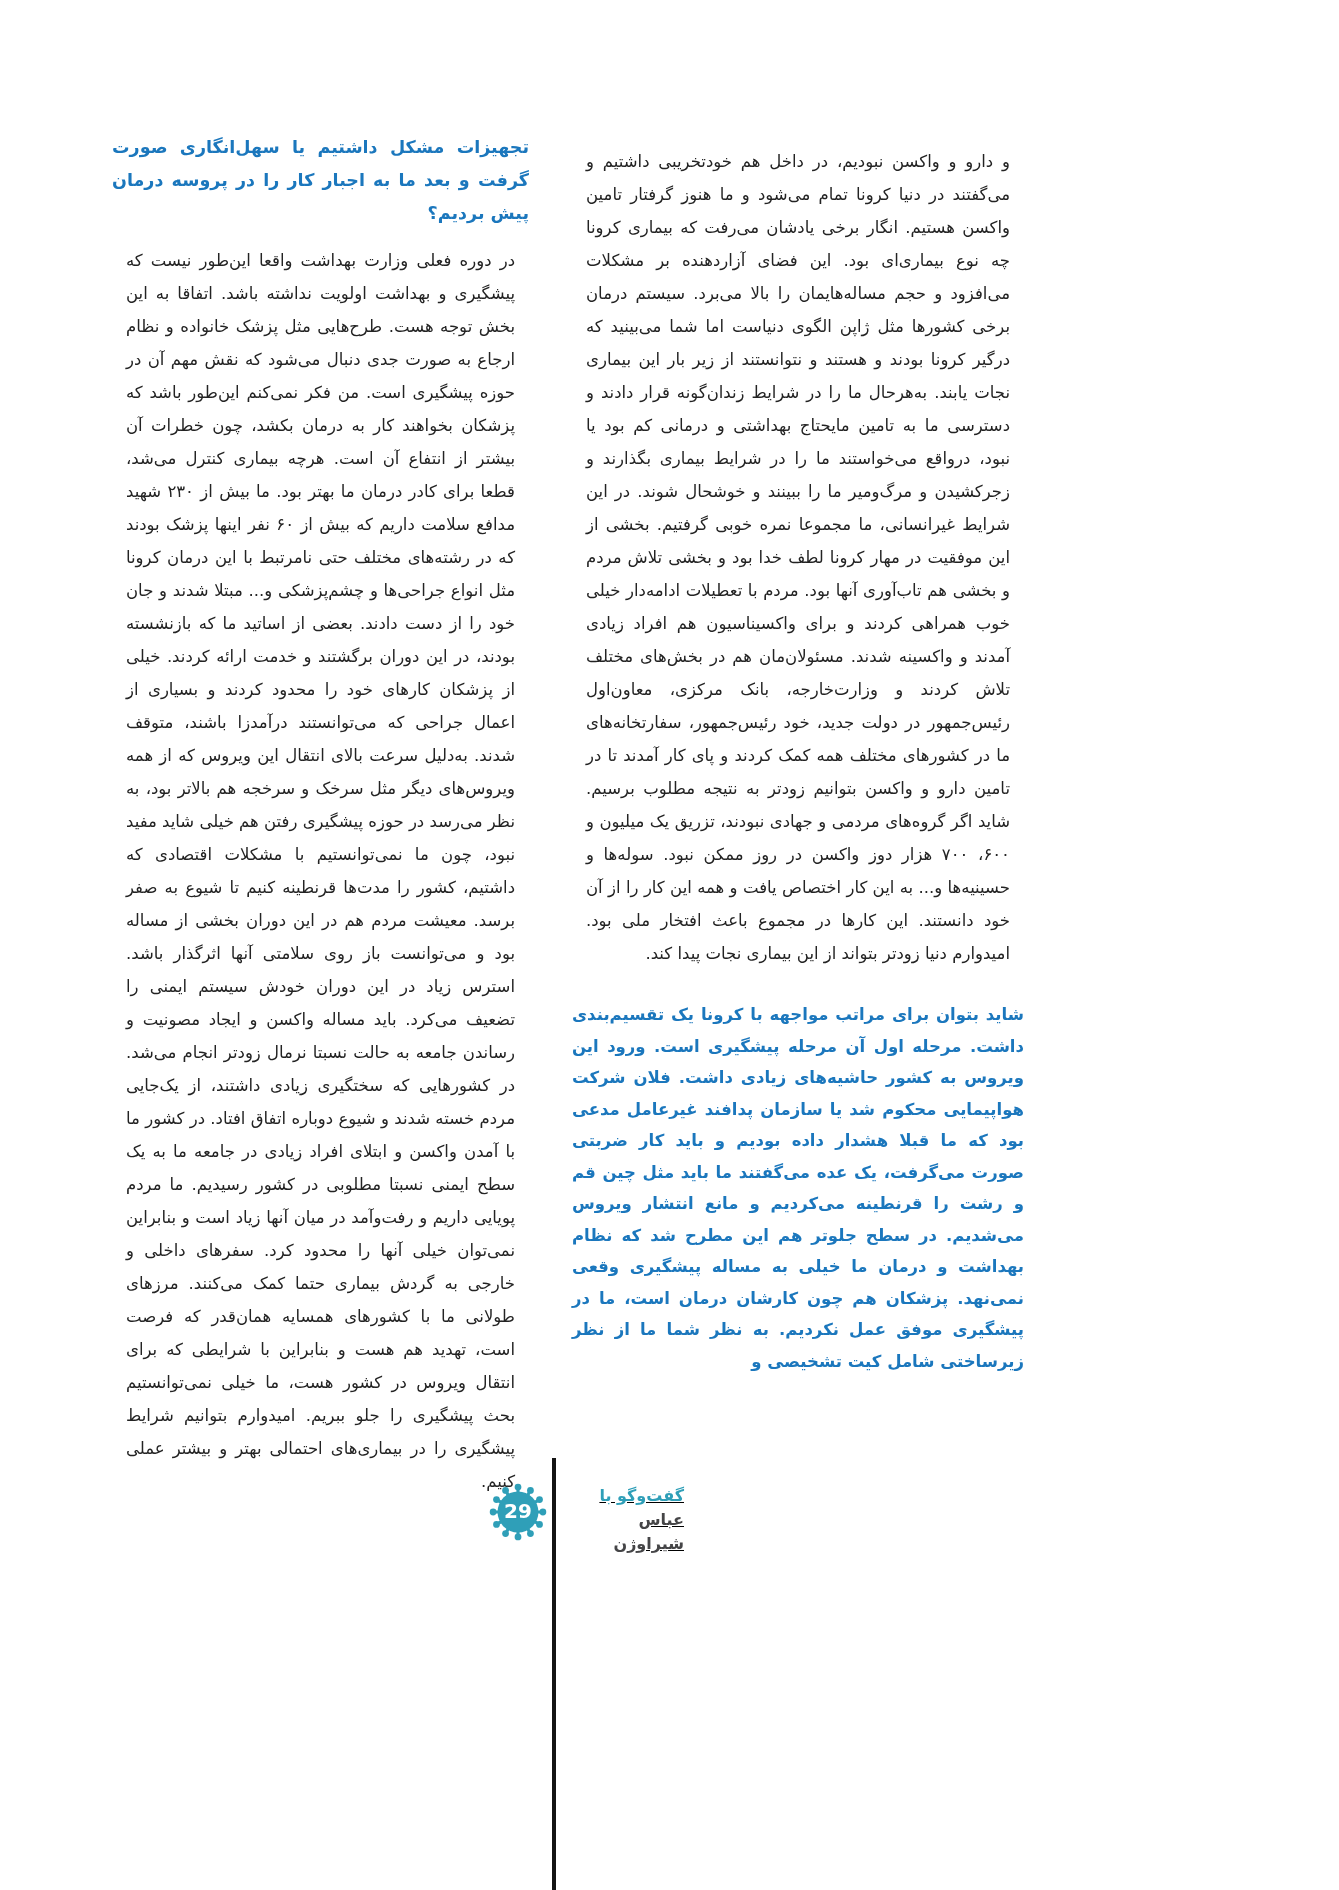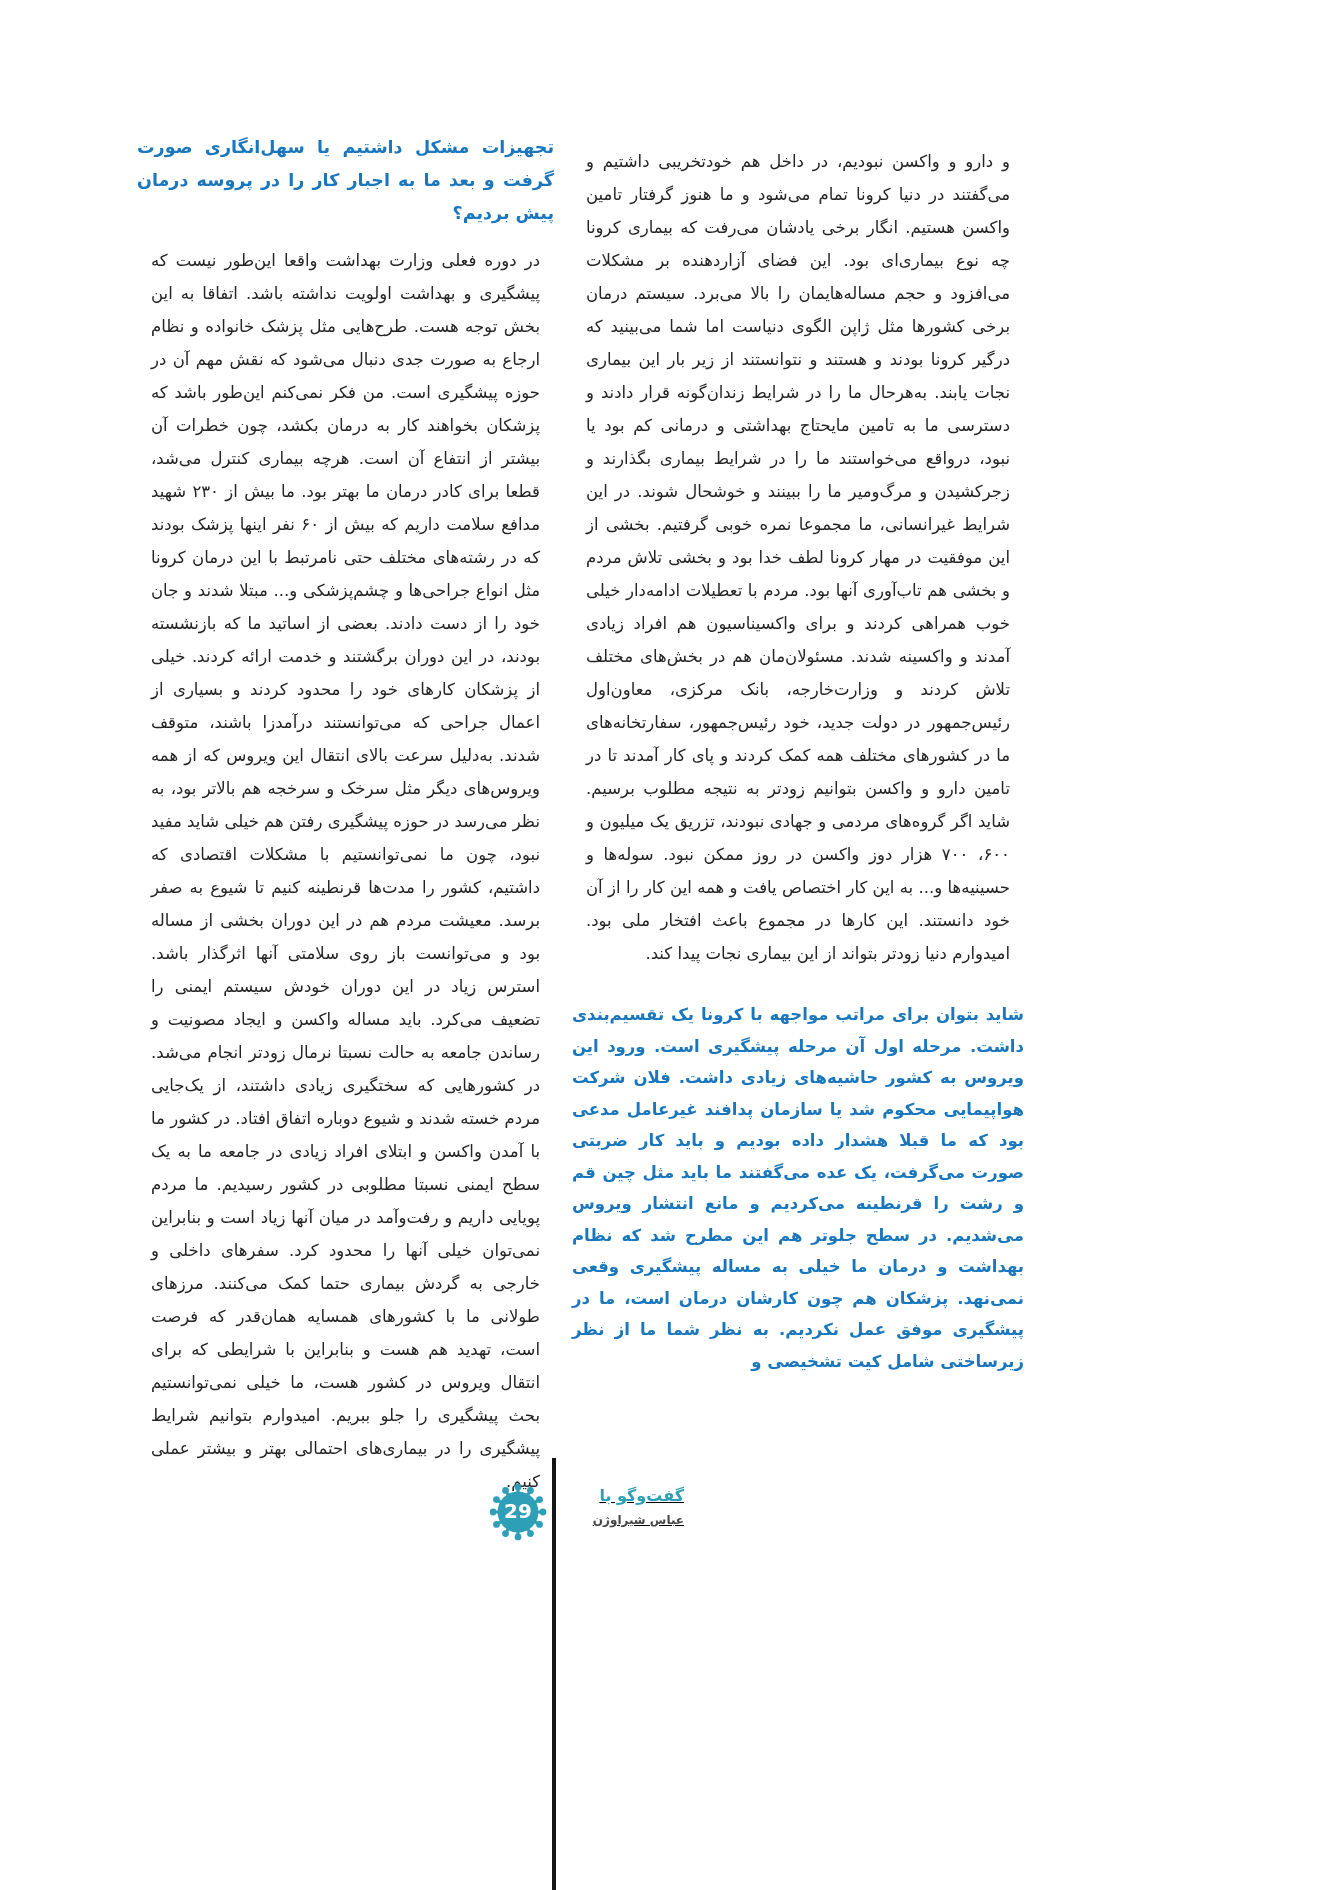--- a/index.html
+++ b/index.html
@@ -18,21 +18,21 @@
   }
   .col {
     position: absolute;
     top: 131px;
     text-align: justify;
     color: #232323;
     font-size: 16.5px;
     line-height: 33px;
   }
   .col-right { left: 572px; width: 452px; }
-  .col-left  { left: 137px; width: 417px; }
+  .col-left  { left: 112px; width: 417px; }
   .body-text { margin: 14px; }
   .question-text {
     margin: 0 0 3px 0;
     color: #1b77bd;
     font-weight: bold;
     font-size: 17.5px;
     line-height: 33px;
     text-align: justify;
   }
   .highlight-text {
@@ -74,21 +74,21 @@
     position: absolute;
     left: 570px;
     top: 1484px;
     width: 114px;
     direction: rtl;
     text-align: right;
     font-weight: bold;
     text-decoration: underline;
   }
   .caption-l1 { color: #2f9fb8; font-size: 16px; line-height: 24px; }
-  .caption-l2 { color: #454547; font-size: 12px; line-height: 24px; }
+  .caption-l2 { color: #454547; font-size: 16px; line-height: 24px; }
 </style>
 </head>
 <body>
 
 <div class="page">
 
   <div class="col col-right">
     <p class="body-text">و دارو و واکسن نبودیم، در داخل هم خودتخریبی داشتیم و می‌گفتند در دنیا کرونا تمام می‌شود و ما هنوز گرفتار تامین واکسن هستیم. انگار برخی یادشان می‌رفت که بیماری کرونا چه نوع بیماری‌ای بود. این فضای آزاردهنده بر مشکلات می‌افزود و حجم مساله‌هایمان را بالا می‌برد. سیستم درمان برخی کشورها مثل ژاپن الگوی دنیاست اما شما می‌بینید که درگیر کرونا بودند و هستند و نتوانستند از زیر بار این بیماری نجات یابند. به‌هرحال ما را در شرایط زندان‌گونه قرار دادند و دسترسی ما به تامین مایحتاج بهداشتی و درمانی کم بود یا نبود، درواقع می‌خواستند ما را در شرایط بیماری بگذارند و زجرکشیدن و مرگ‌ومیر ما را ببینند و خوشحال شوند. در این شرایط غیرانسانی، ما مجموعا نمره خوبی گرفتیم. بخشی از این موفقیت در مهار کرونا لطف خدا بود و بخشی تلاش مردم و بخشی هم تاب‌آوری آنها بود. مردم با تعطیلات ادامه‌دار خیلی خوب همراهی کردند و برای واکسیناسیون هم افراد زیادی آمدند و واکسینه شدند. مسئولان‌مان هم در بخش‌های مختلف تلاش کردند و وزارت‌خارجه، بانک مرکزی، معاون‌اول رئیس‌جمهور در دولت جدید، خود رئیس‌جمهور، سفارتخانه‌های ما در کشورهای مختلف همه کمک کردند و پای کار آمدند تا در تامین دارو و واکسن بتوانیم زودتر به نتیجه مطلوب برسیم. شاید اگر گروه‌های مردمی و جهادی نبودند، تزریق یک میلیون و ۶۰۰، ۷۰۰ هزار دوز واکسن در روز ممکن نبود. سوله‌ها و حسینیه‌ها و... به این کار اختصاص یافت و همه این کار را از آن خود دانستند. این کارها در مجموع باعث افتخار ملی بود. امیدوارم دنیا زودتر بتواند از این بیماری نجات پیدا کند.</p>
     <p class="highlight-text">شاید بتوان برای مراتب مواجهه با کرونا یک تقسیم‌بندی داشت. مرحله اول آن مرحله پیشگیری است. ورود این ویروس به کشور حاشیه‌های زیادی داشت. فلان شرکت هواپیمایی محکوم شد یا سازمان پدافند غیرعامل مدعی بود که ما قبلا هشدار داده بودیم و باید کار ضربتی صورت می‌گرفت، یک عده می‌گفتند ما باید مثل چین قم و رشت را قرنطینه می‌کردیم و مانع انتشار ویروس می‌شدیم. در سطح جلوتر هم این مطرح شد که نظام بهداشت و درمان ما خیلی به مساله پیشگیری وقعی نمی‌نهد. پزشکان هم چون کارشان درمان است، ما در پیشگیری موفق عمل نکردیم. به نظر شما ما از نظر زیرساختی شامل کیت تشخیصی و</p>
   </div>

